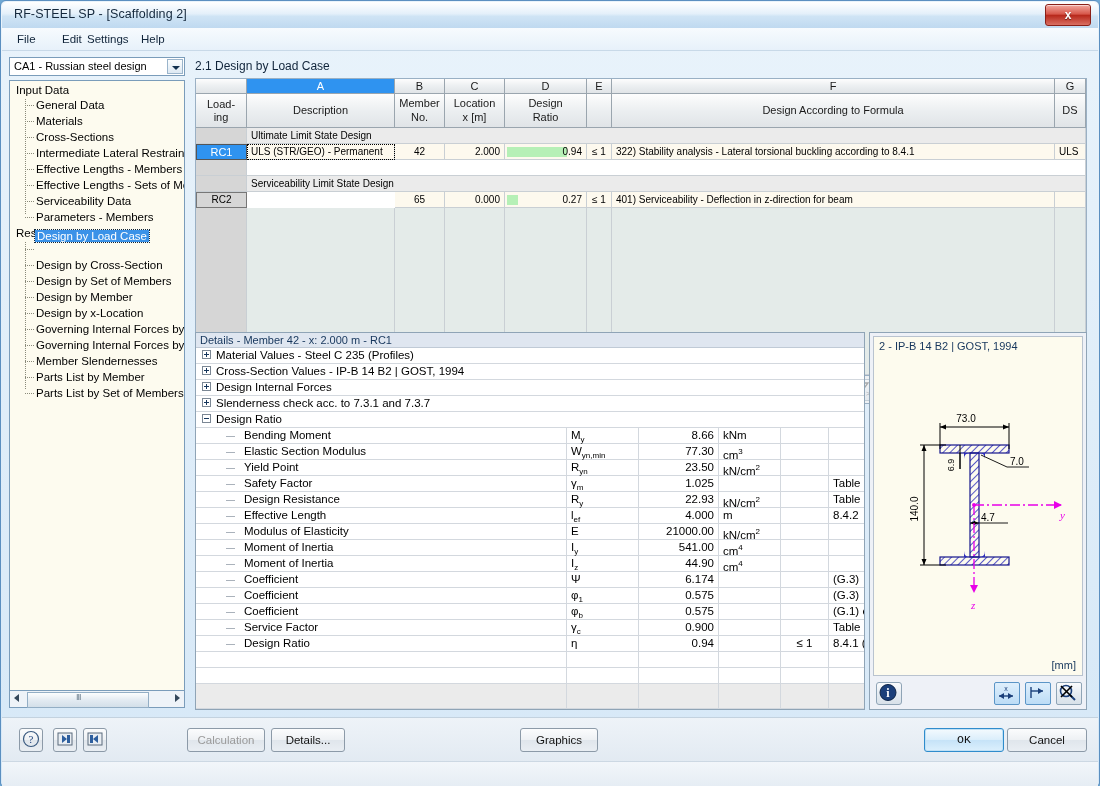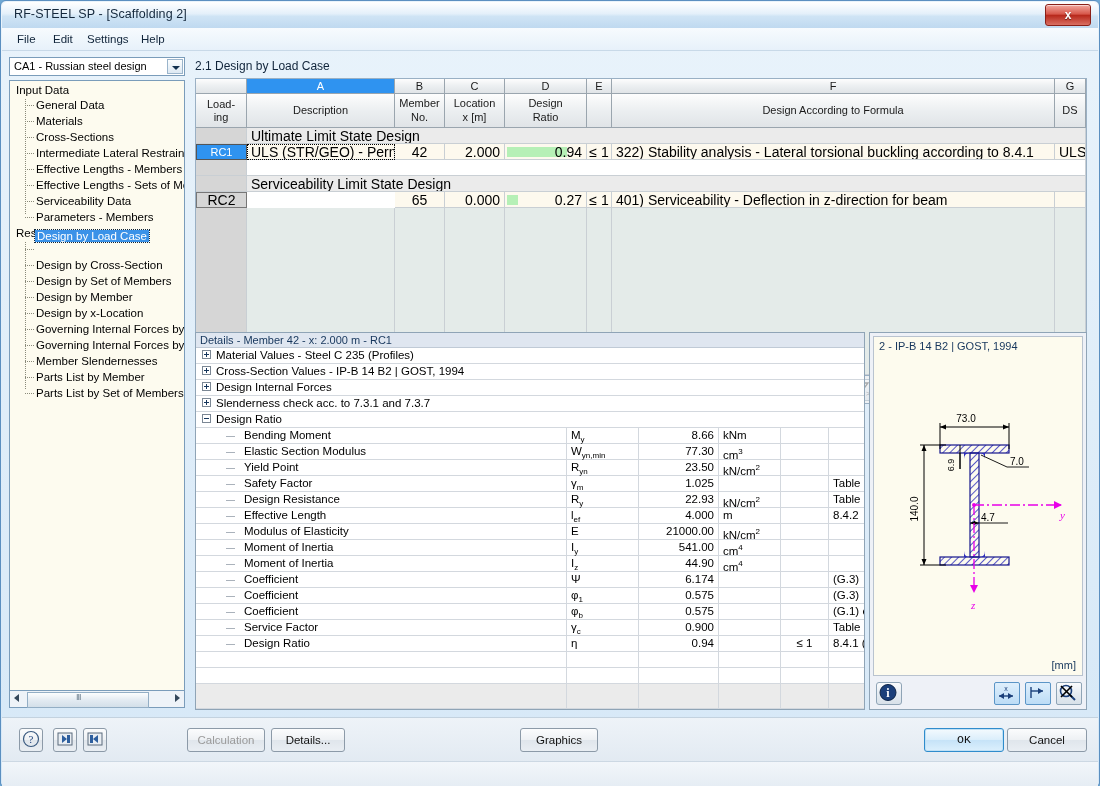--- a/index.html
+++ b/index.html
@@ -113,21 +113,21 @@
     position:absolute;left:4px;top:23px;width:892px;height:298px;
     background:#fff;border:1px solid #9ab0c4;box-sizing:border-box;
   }
   .gcell{position:absolute;box-sizing:border-box;overflow:hidden;white-space:nowrap;}
   .hdr{
     background:linear-gradient(180deg,#fdfdfd 0%,#eceff1 50%,#e0e4e7 100%);
     border-right:1px solid #9aa5ae;border-bottom:1px solid #9aa5ae;
     text-align:center;font-size:11px;line-height:14px;color:#1a1a1a;
   }
   .hdr.blue{background:#2f93f0;color:#fff;}
-  .row{border-right:1px solid #c9cfd4;border-bottom:1px solid #c9cfd4;font-size:14px;line-height:16px;}
+  .row{border-right:1px solid #c9cfd4;border-bottom:1px solid #c9cfd4;font-size:10px;line-height:16px;}
   .row.cream{background:#fdf9ee;}
   .row.sect{background:#ebebeb;}
   .row.empty{background:#e4ebe9;}
   .lbl-grey{background:#d6d6d6;text-align:center;}
   .rc-sel{background:#2f93f0;color:#fff;text-align:center;border:1px solid #555;}
   .pad-l{padding-left:4px;}
   .pad-r{padding-right:4px;text-align:right;}
   .focus-cell{outline:1px dotted #000;outline-offset:-1px;}
   .ratiobar{position:absolute;background:#b6f0b6;}
   
@@ -243,21 +243,21 @@
 
   <div class="titlebar">
     <div class="title-text">RF-STEEL SP - [Scaffolding 2]</div>
     <div class="close-btn">
       <div class="x">x</div>
     </div>
   </div>
 
   <div class="menubar">
     <div class="mi" style="left:8px">File</div>
-    <div class="mi" style="left:44px">Edit</div>
+    <div class="mi" style="left:53px">Edit</div>
     <div class="mi" style="left:78px">Settings</div>
     <div class="mi" style="left:132px">Help</div>
   </div>
 
   <div class="combo">
     <div class="val">CA1 - Russian steel design</div>
     <div class="arrow"></div>
   </div>
 
   <div class="tree">

